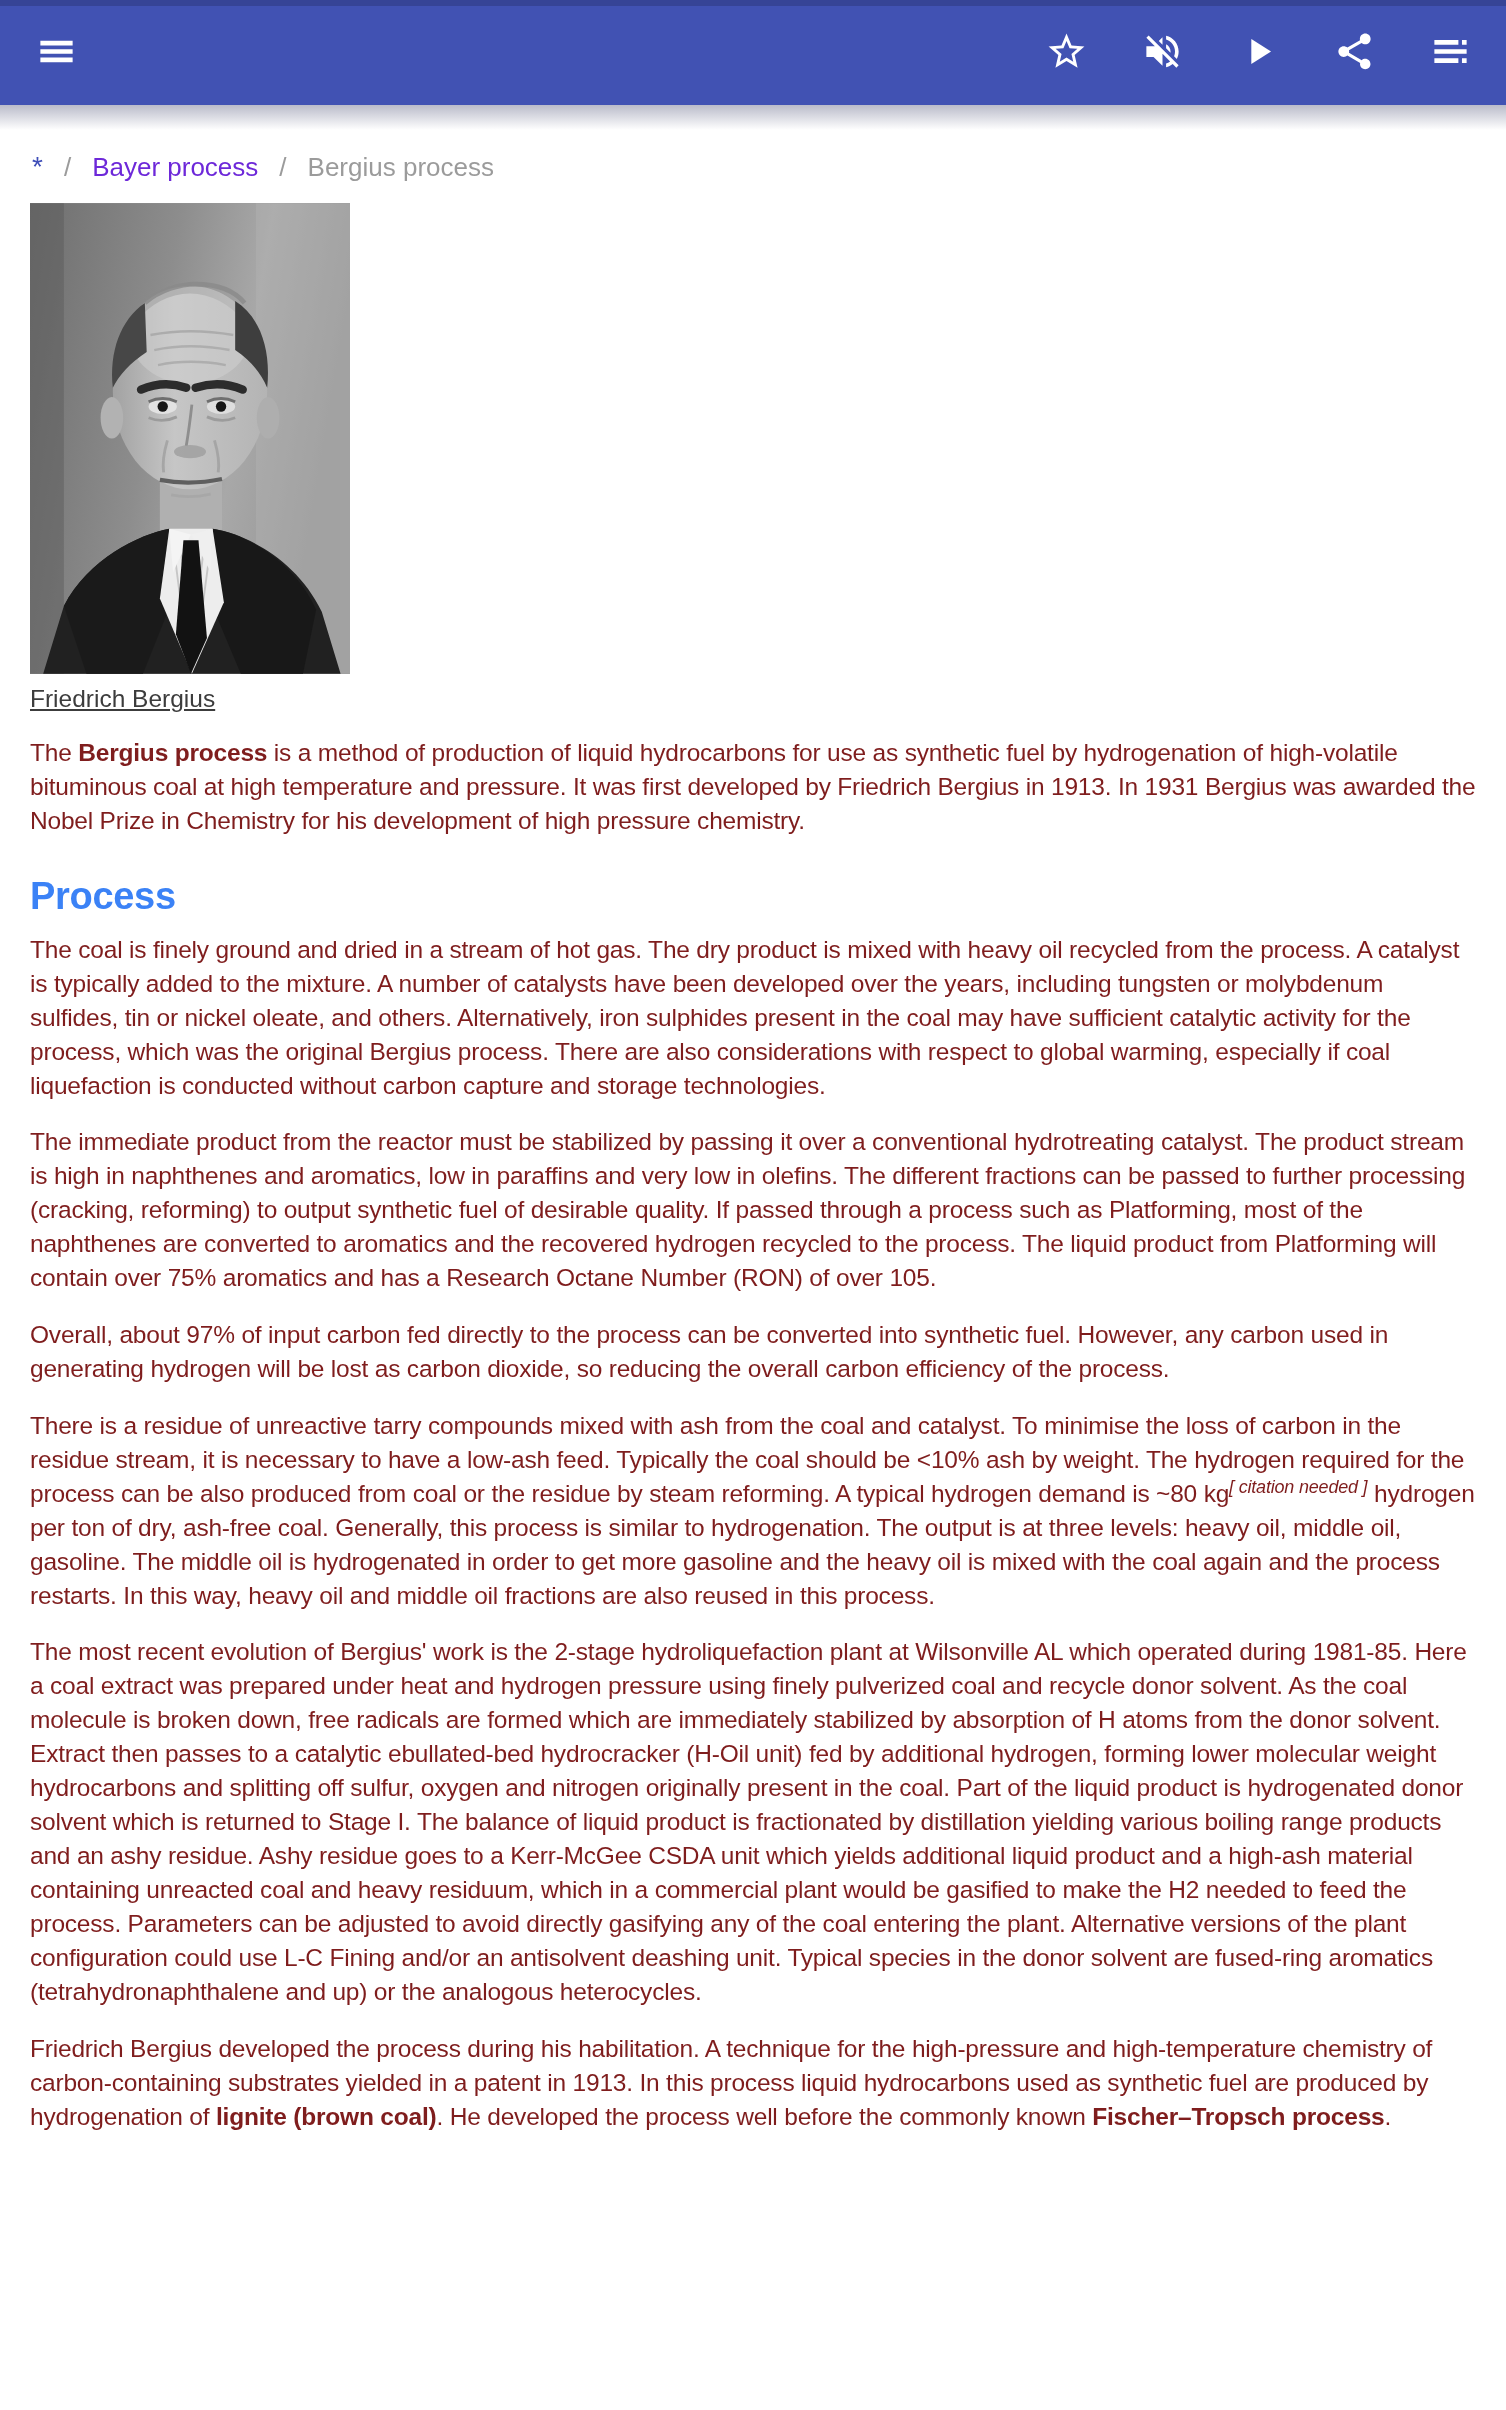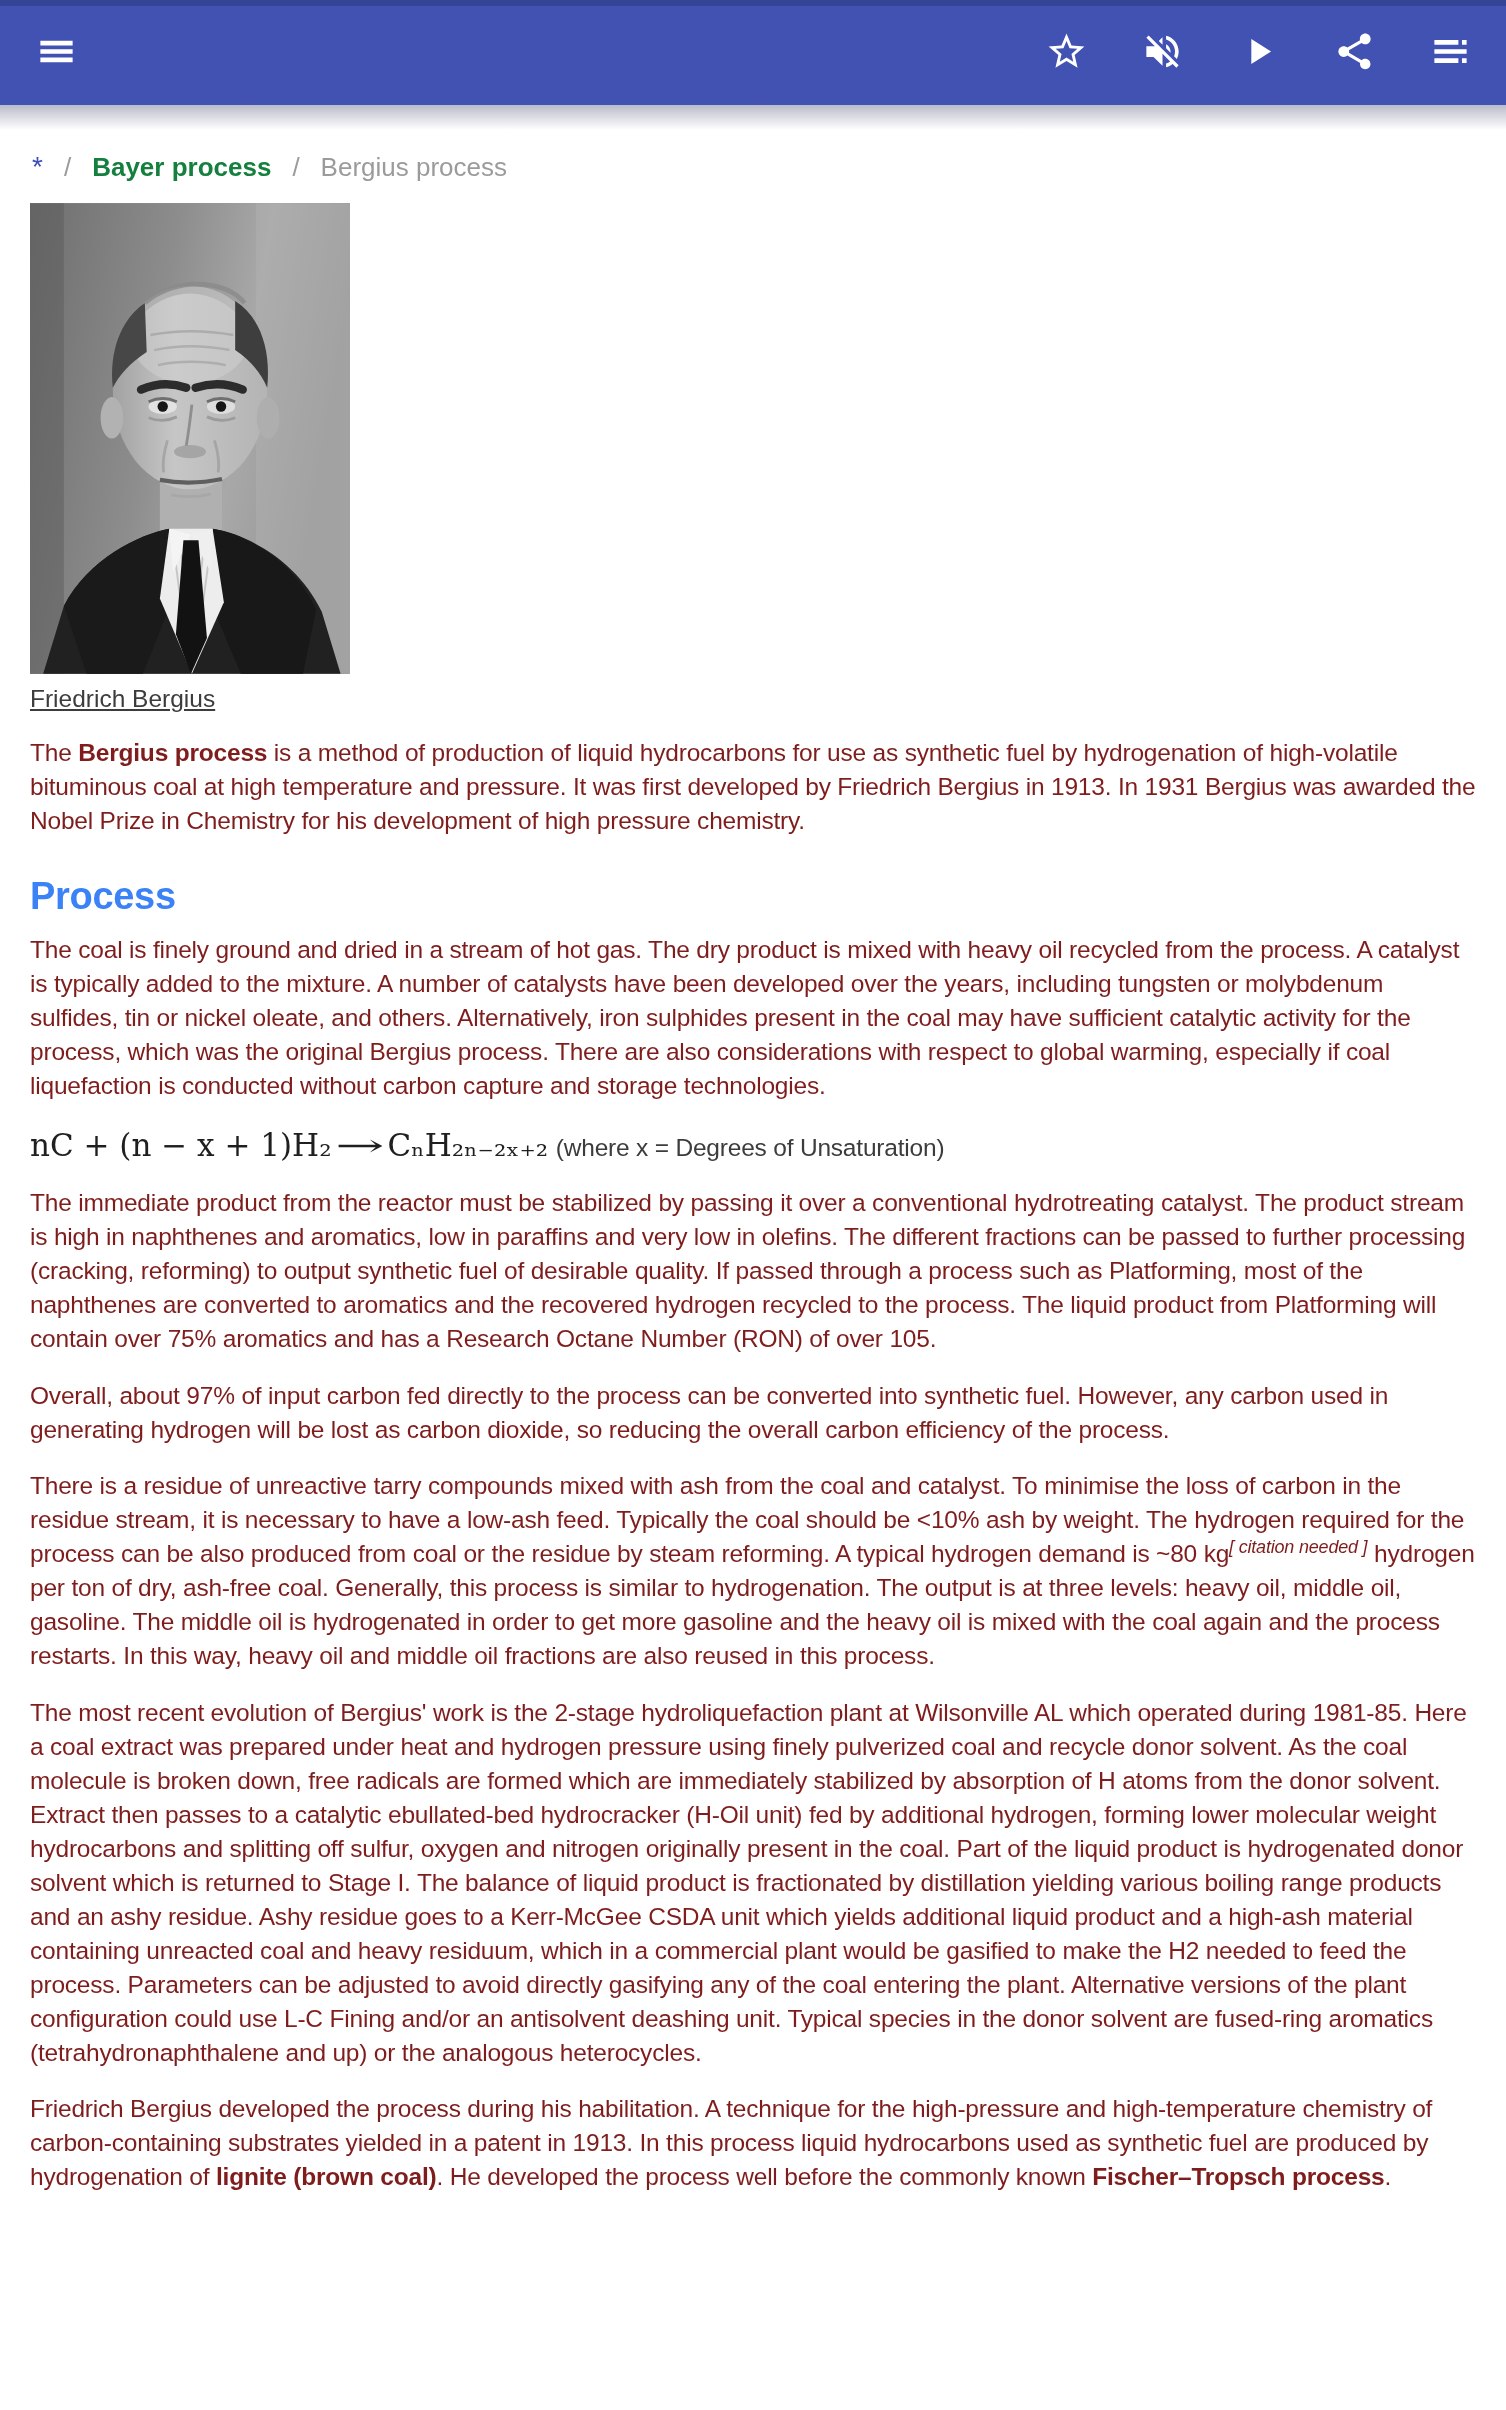--- a/index.html
+++ b/index.html
@@ -28,21 +28,21 @@
   .iconbtn svg{width:43px;height:43px;fill:#ffffff;}
   .appbar .spacer{flex:1;}
   .appbar .actions{display:flex;align-items:center;gap:47px;}
   
   .breadcrumb{
     display:flex;align-items:center;padding:0 32px;margin-top:43px;
     font-size:26px;line-height:38px;
   }
   .crumb-home{color:#3e4eb8;font-size:28px;cursor:pointer;}
   .crumb-sep{color:#9b9b9b;margin:0 21px;}
-  .crumb-link{color:#15803d;cursor:pointer;font-weight:bold;}
+  .crumb-link{color:#6d28d9;cursor:pointer;}
   .crumb-current{color:#9b9b9b;}
   
   .article{padding:0 30px;}
   .figure{
     width:320px;height:471px;margin-top:17px;overflow:hidden;
     background:#9a9a9a;cursor:pointer;
   }
   .figure svg{display:block;}
   .content .caption{font-size:24.5px;color:#3c3c3c;margin:11.3px 0 0;text-decoration:underline;}
   .content p{
@@ -195,21 +195,20 @@
 
       <polygon points="163,358 179,358 188,462 171,500 155,458" fill="#121212"></polygon>
     </svg>
   </div>
 
   <div class="content" id="article-content">
       <div class="caption">Friedrich Bergius</div>
       <p><span>The </span><span style="font-weight: 700;">Bergius process</span><span> is a method of production of liquid hydrocarbons for use as synthetic fuel by hydrogenation of high-volatile bituminous coal at high temperature and pressure. It was first developed by Friedrich Bergius in 1913. In 1931 Bergius was awarded the Nobel Prize in Chemistry for his development of high pressure chemistry.</span></p>
       <h2>Process</h2>
       <p><span>The coal is finely ground and dried in a stream of hot gas. The dry product is mixed with heavy oil recycled from the process. A catalyst is typically added to the mixture. A number of catalysts have been developed over the years, including tungsten or molybdenum sulfides, tin or nickel oleate, and others. Alternatively, iron sulphides present in the coal may have sufficient catalytic activity for the process, which was the original Bergius process. There are also considerations with respect to global warming, especially if coal liquefaction is conducted without carbon capture and storage technologies.</span></p>
-      <div class="formula"><span class="math">nC + (n − x + 1)H₂</span><span class="arrow">→</span><span class="math">CₙH₂ₙ₋₂ₓ₊₂</span><span class="note">(where x = Degrees of Unsaturation)</span></div>
       <p><span>The immediate product from the reactor must be stabilized by passing it over a conventional hydrotreating catalyst. The product stream is high in naphthenes and aromatics, low in paraffins and very low in olefins. The different fractions can be passed to further processing (cracking, reforming) to output synthetic fuel of desirable quality. If passed through a process such as Platforming, most of the naphthenes are converted to aromatics and the recovered hydrogen recycled to the process. The liquid product from Platforming will contain over 75% aromatics and has a Research Octane Number (RON) of over 105.</span></p>
       <p><span>Overall, about 97% of input carbon fed directly to the process can be converted into synthetic fuel. However, any carbon used in generating hydrogen will be lost as carbon dioxide, so reducing the overall carbon efficiency of the process.</span></p>
       <p><span>There is a residue of unreactive tarry compounds mixed with ash from the coal and catalyst. To minimise the loss of carbon in the residue stream, it is necessary to have a low-ash feed. Typically the coal should be &lt;10% ash by weight. The hydrogen required for the process can be also produced from coal or the residue by steam reforming. A typical hydrogen demand is ~80 kg</span><sup style="font-style: italic;">[ citation needed ]</sup><span> hydrogen per ton of dry, ash-free coal. Generally, this process is similar to hydrogenation. The output is at three levels: heavy oil, middle oil, gasoline. The middle oil is hydrogenated in order to get more gasoline and the heavy oil is mixed with the coal again and the process restarts. In this way, heavy oil and middle oil fractions are also reused in this process.</span></p>
       <p><span>The most recent evolution of Bergius' work is the 2-stage hydroliquefaction plant at Wilsonville AL which operated during 1981-85. Here a coal extract was prepared under heat and hydrogen pressure using finely pulverized coal and recycle donor solvent. As the coal molecule is broken down, free radicals are formed which are immediately stabilized by absorption of H atoms from the donor solvent. Extract then passes to a catalytic ebullated-bed hydrocracker (H-Oil unit) fed by additional hydrogen, forming lower molecular weight hydrocarbons and splitting off sulfur, oxygen and nitrogen originally present in the coal. Part of the liquid product is hydrogenated donor solvent which is returned to Stage I. The balance of liquid product is fractionated by distillation yielding various boiling range products and an ashy residue. Ashy residue goes to a Kerr-McGee CSDA unit which yields additional liquid product and a high-ash material containing unreacted coal and heavy residuum, which in a commercial plant would be gasified to make the H2 needed to feed the process. Parameters can be adjusted to avoid directly gasifying any of the coal entering the plant. Alternative versions of the plant configuration could use L-C Fining and/or an antisolvent deashing unit. Typical species in the donor solvent are fused-ring aromatics (tetrahydronaphthalene and up) or the analogous heterocycles.</span></p>
       <p><span>Friedrich Bergius developed the process during his habilitation. A technique for the high-pressure and high-temperature chemistry of carbon-containing substrates yielded in a patent in 1913. In this process liquid hydrocarbons used as synthetic fuel are produced by hydrogenation of </span><span style="font-weight: 700;">lignite (brown coal)</span><span>. He developed the process well before the commonly known </span><span style="font-weight: 700;">Fischer–Tropsch process</span><span>.</span></p>
     </div>
 </div>
 
 
 </body></html>

